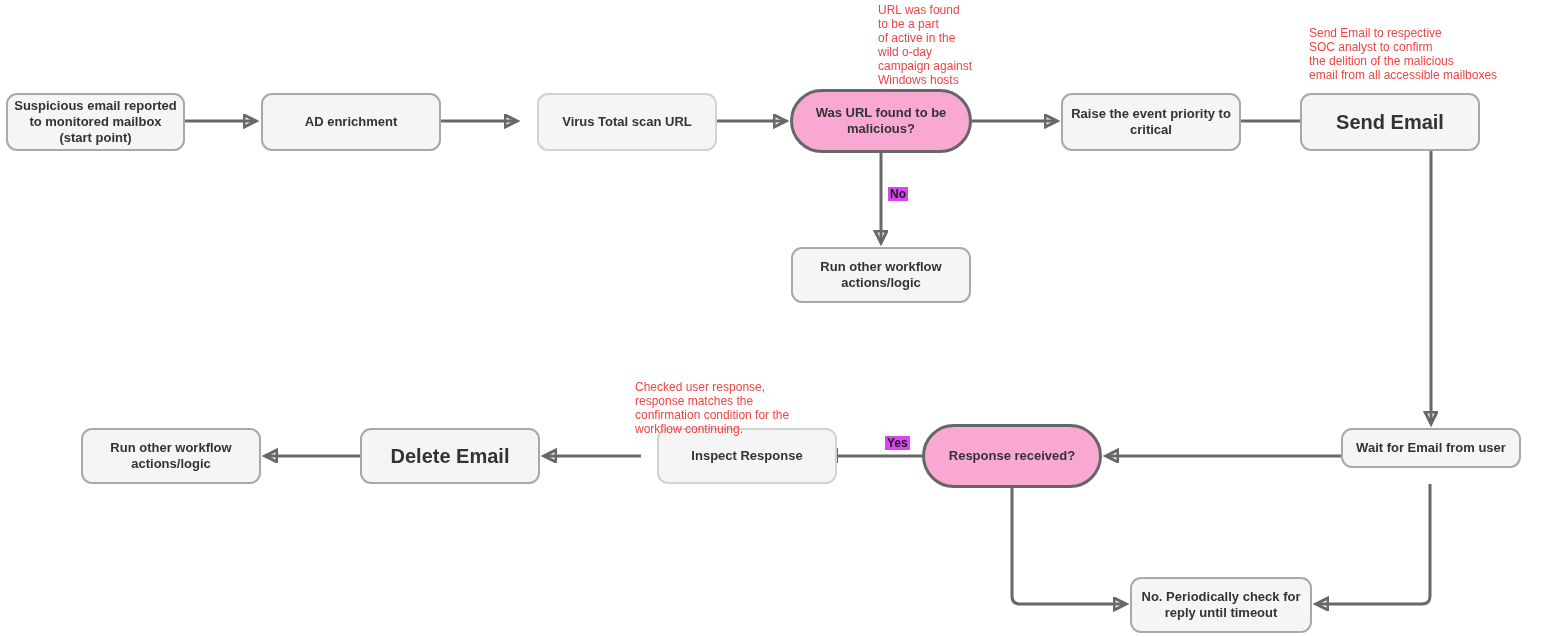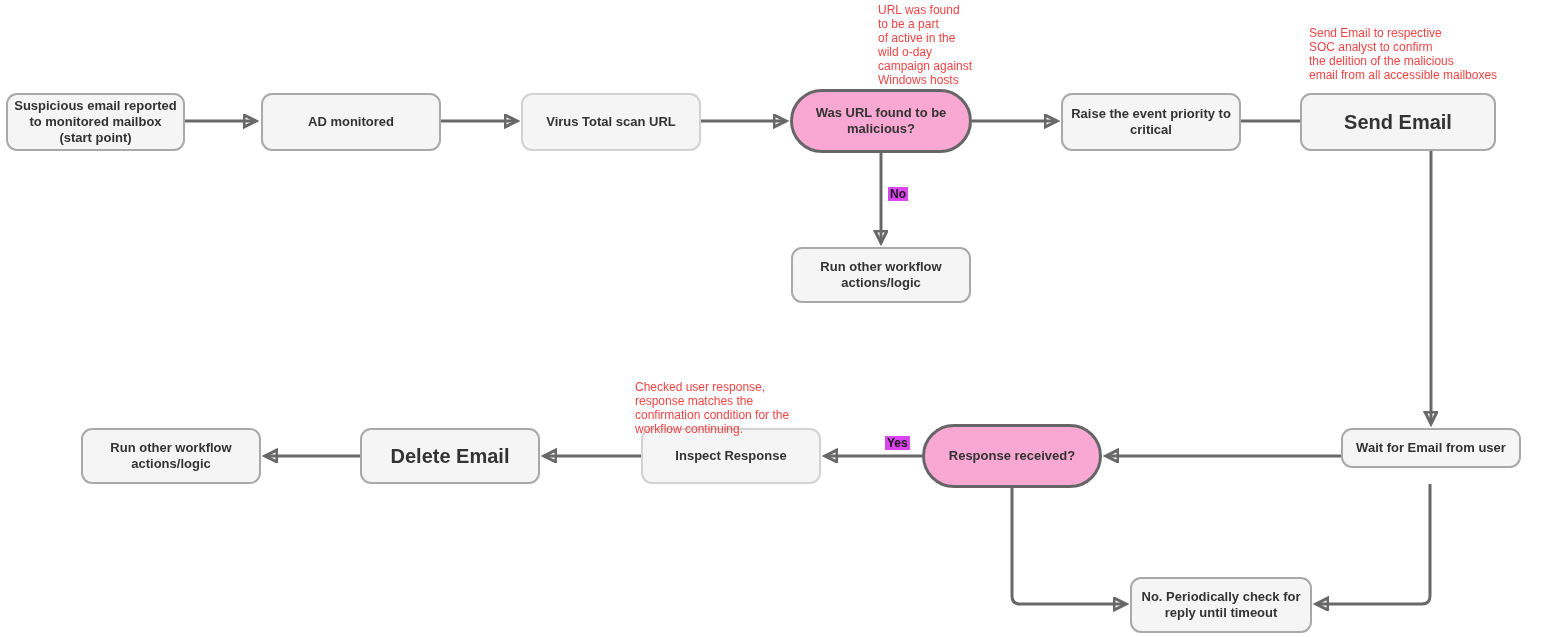--- a/index.html
+++ b/index.html
@@ -19,21 +19,21 @@
     text-align:center;
     background:#f5f5f5;
     border:2px solid #a9a9a9;
     border-radius:11px;
     color:#333333;
     font-weight:bold;
     font-size:13px;
     line-height:16px;
     padding:4px 6px;
   }
-  .node.light{border-color:#d2d2d2;}
+  .node.light{border-color:#d2d2d2;margin-left:16px;}
   .node.big{font-size:20px;line-height:24px;}
   .node.decision{
     background:#f9a8d4;
     border:3px solid #666666;
     border-radius:34px;
   }
   .edge-label{
     position:absolute;
     color:#1a1a1a;
     font-weight:bold;
@@ -74,36 +74,36 @@
     <path d="M360,456 L265,456" marker-end="url(#ah)"></path>
     <path d="M1012,488 L1012,596 Q1012,604 1020,604 L1126,604" marker-end="url(#ah)"></path>
     <path d="M1430,484 L1430,596 Q1430,604 1422,604 L1316,604" marker-end="url(#ah)"></path>
   </svg>
 
   <div class="node" style="left:6px;top:93px;width:179px;height:58px">
     <span>Suspicious email reported to monitored mailbox (start point)</span>
   </div>
 
   <div class="node" style="left:261px;top:93px;width:180px;height:58px">
-    <span>AD monitored</span>
+    <span>AD enrichment</span>
   </div>
 
   <div class="node light" style="left:521px;top:93px;width:180px;height:58px">
     <span>Virus Total scan URL</span>
   </div>
 
   <div class="node decision" style="left:790px;top:89px;width:182px;height:64px">
     <span>Was URL found to be malicious?</span>
   </div>
 
   <div class="node" style="left:1061px;top:93px;width:180px;height:58px">
     <span>Raise the event priority to critical</span>
   </div>
 
-  <div class="node big" style="left:1300px;top:93px;width:196px;height:58px">
+  <div class="node big" style="left:1300px;top:93px;width:180px;height:58px">
     <span>Send Email</span>
   </div>
 
   <div class="node" style="left:791px;top:247px;width:180px;height:56px">
     <span>Run other workflow actions/logic</span>
   </div>
 
   <div class="node" style="left:81px;top:428px;width:180px;height:56px">
     <span>Run other workflow actions/logic</span>
   </div>

